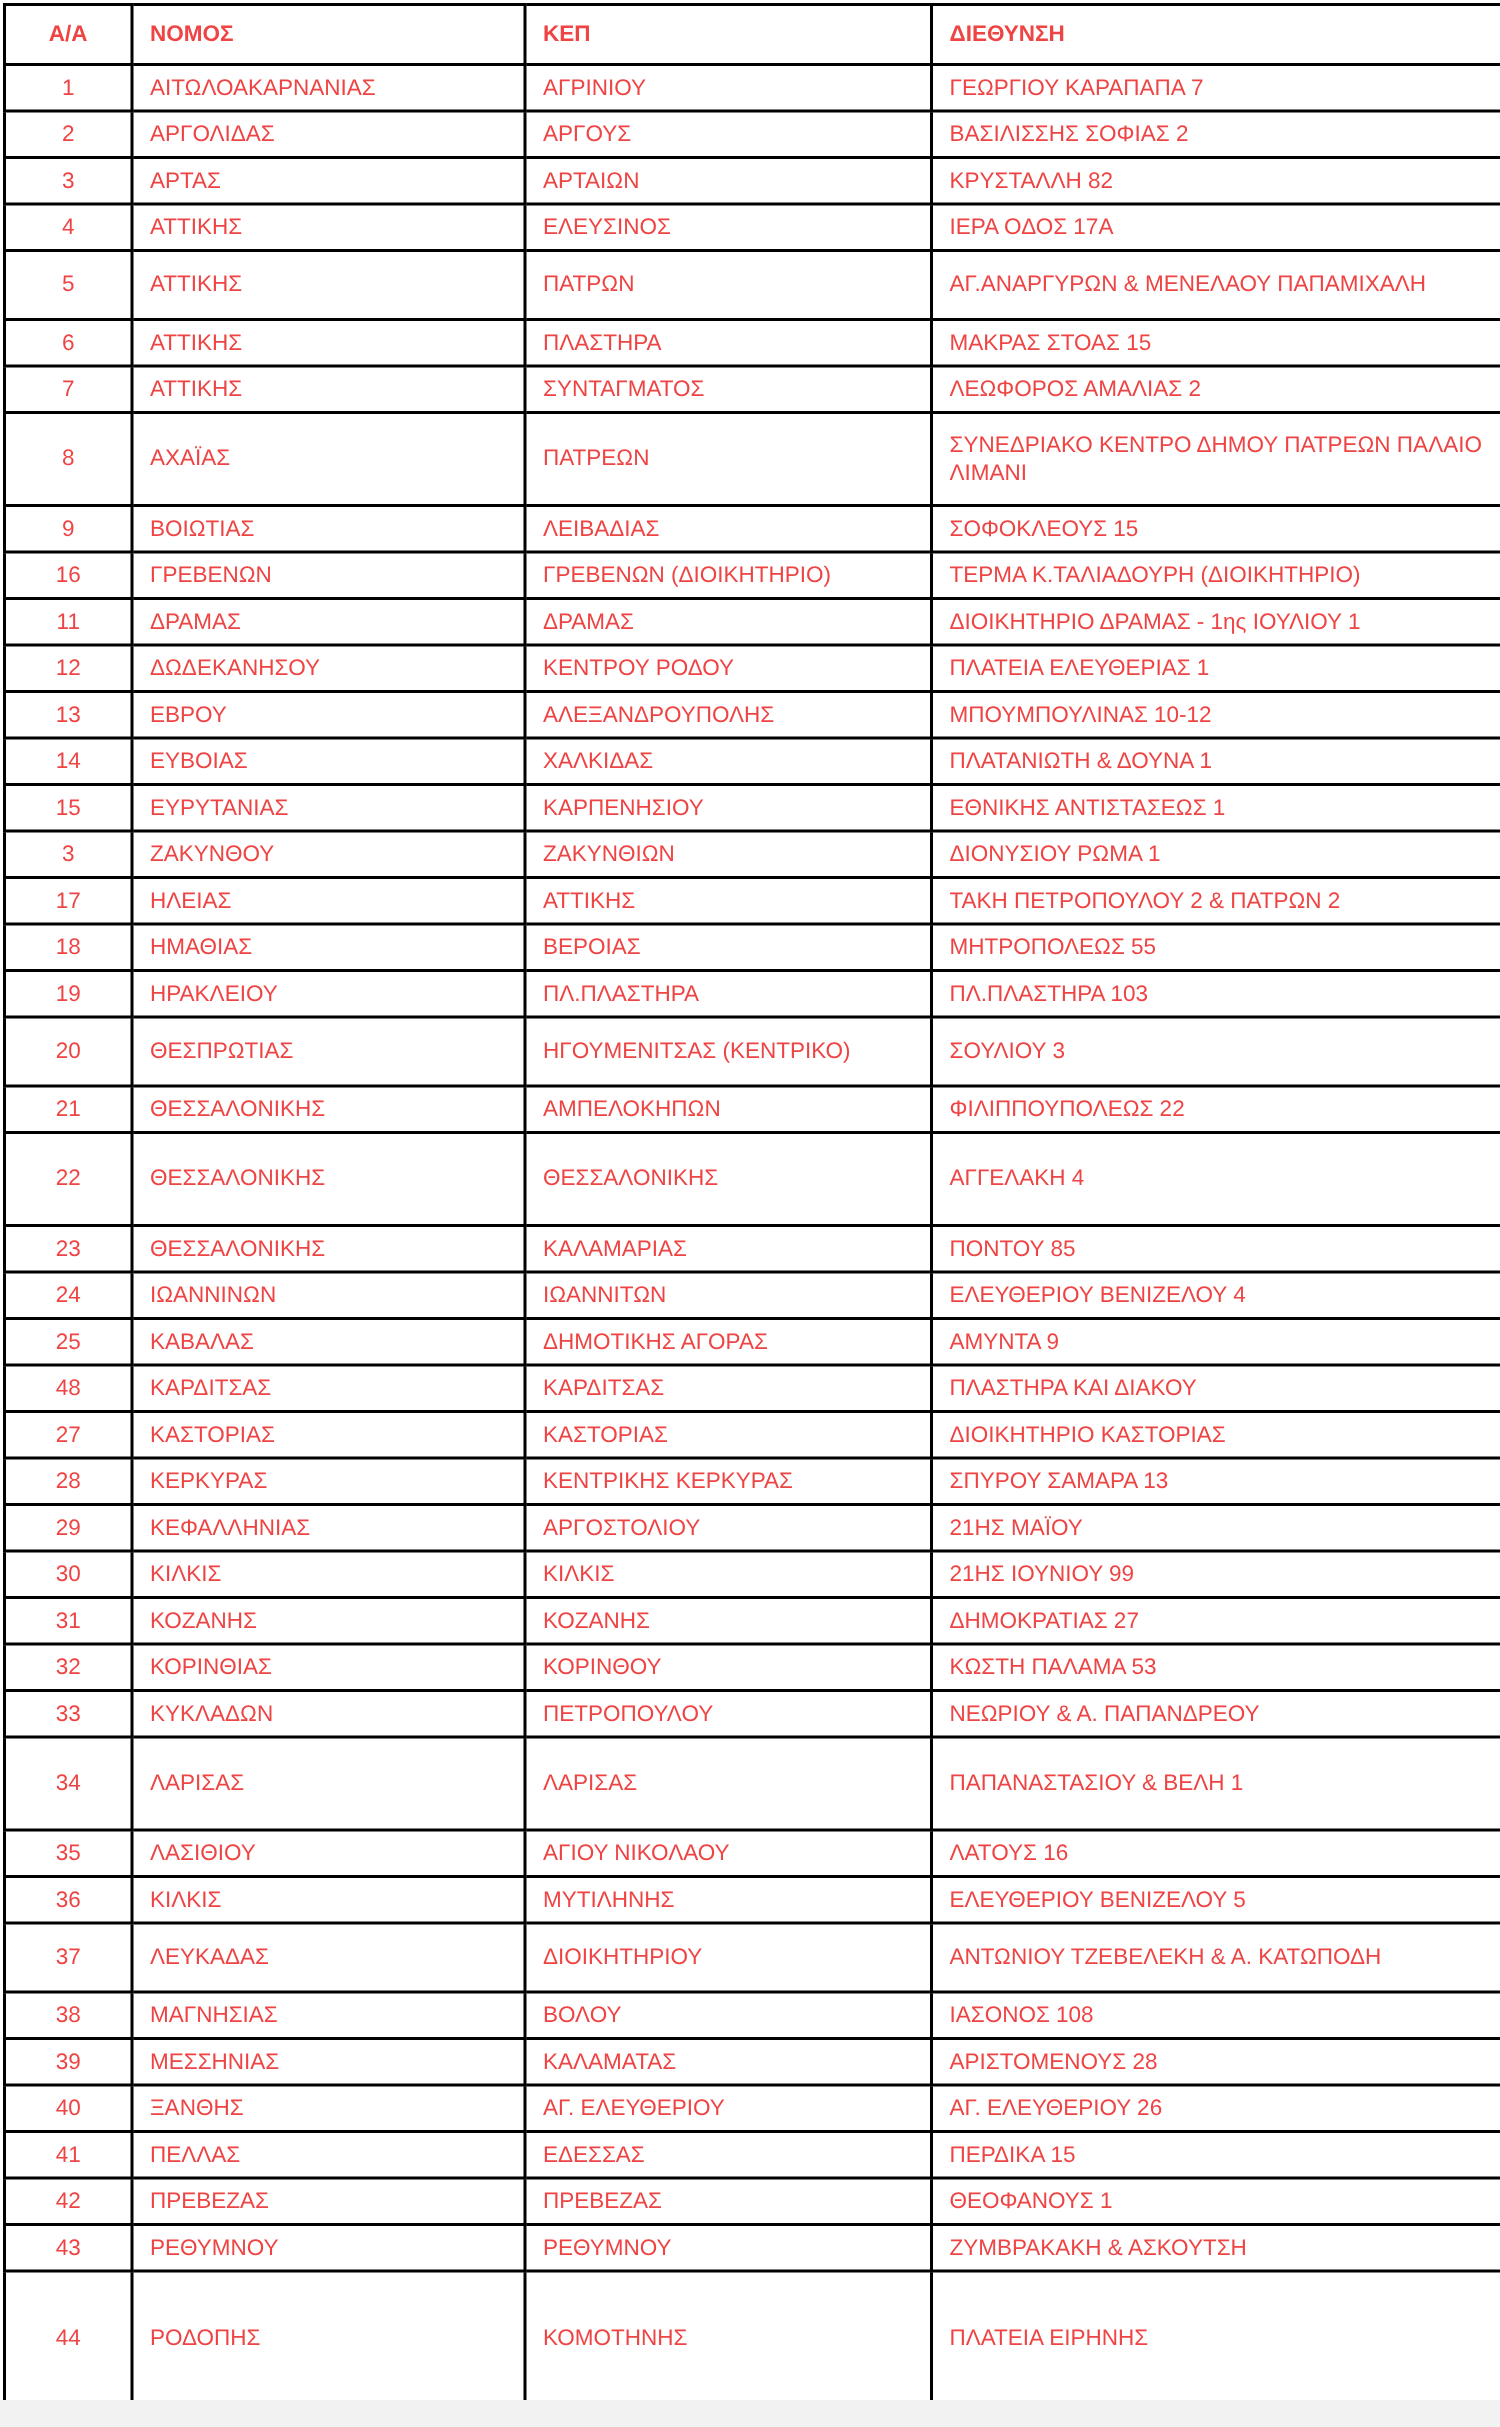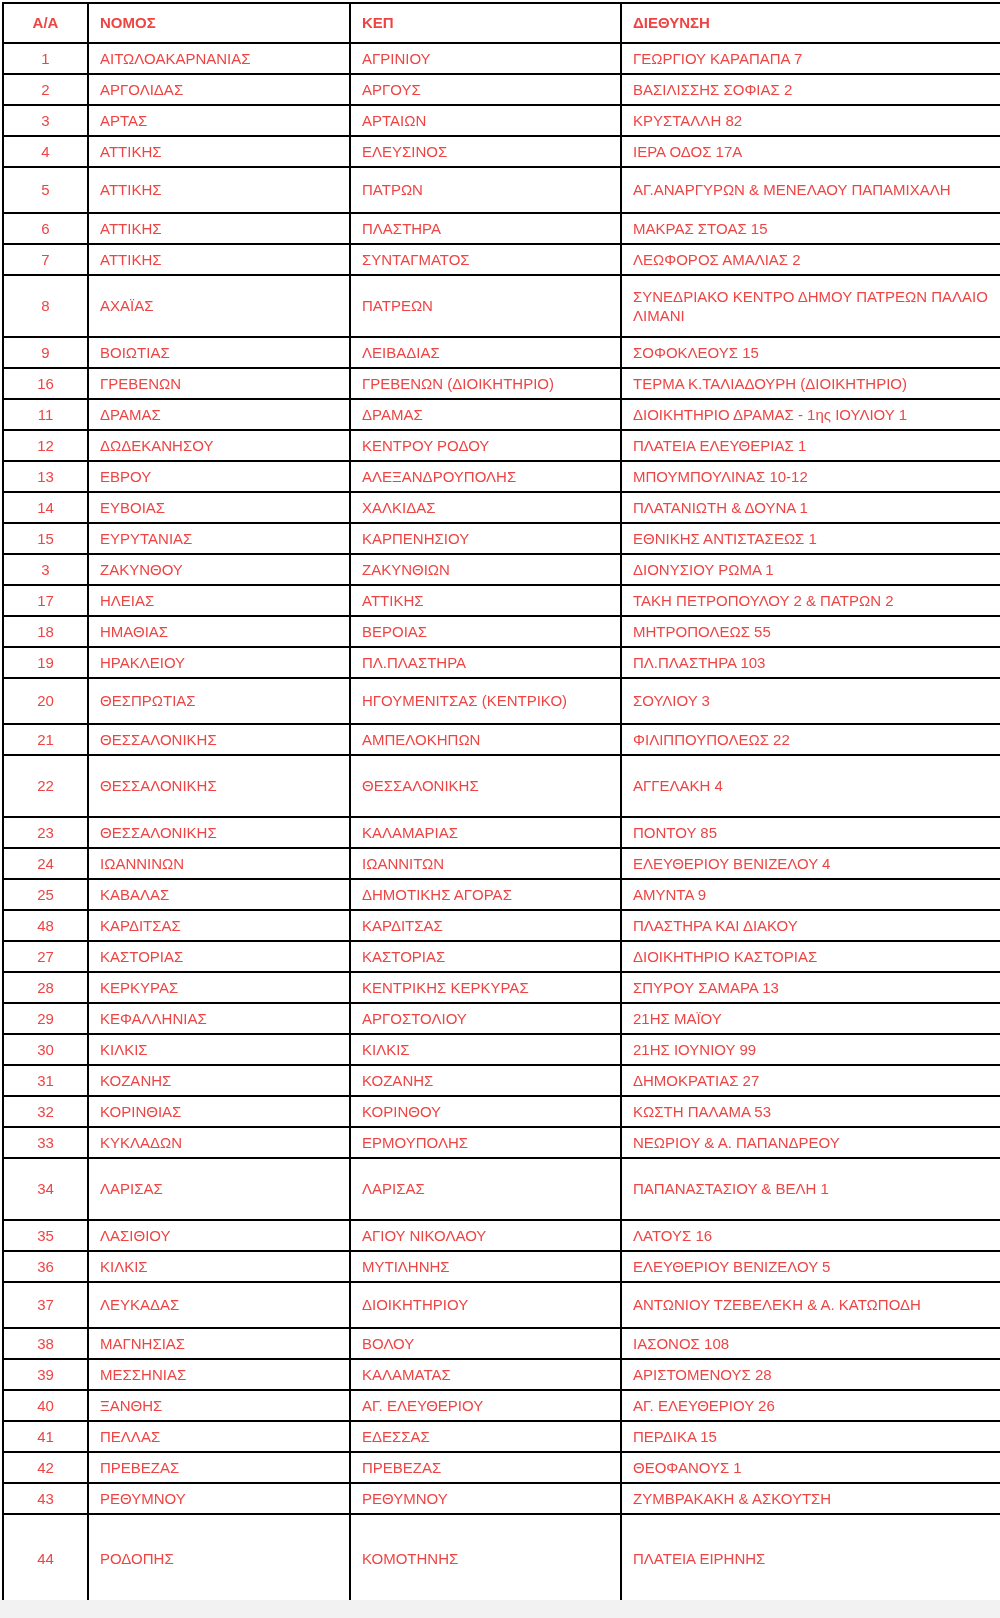--- a/index.html
+++ b/index.html
@@ -266,21 +266,21 @@
           </tr>
           <tr class="row-s">
             <td class="col-aa">32</td>
             <td>ΚΟΡΙΝΘΙΑΣ</td>
             <td>ΚΟΡΙΝΘΟΥ</td>
             <td>ΚΩΣΤΗ ΠΑΛΑΜΑ 53</td>
           </tr>
           <tr class="row-s">
             <td class="col-aa">33</td>
             <td>ΚΥΚΛΑΔΩΝ</td>
-            <td>ΕΡΜΟΥΠΟΛΗΣ</td>
+            <td>ΠΕΤΡΟΠΟΥΛΟΥ</td>
             <td>ΝΕΩΡΙΟΥ &amp; Α. ΠΑΠΑΝΔΡΕΟΥ</td>
           </tr>
           <tr class="row-l">
             <td class="col-aa">34</td>
             <td>ΛΑΡΙΣΑΣ</td>
             <td>ΛΑΡΙΣΑΣ</td>
             <td>ΠΑΠΑΝΑΣΤΑΣΙΟΥ &amp; ΒΕΛΗ 1</td>
           </tr>
           <tr class="row-s">
             <td class="col-aa">35</td>

